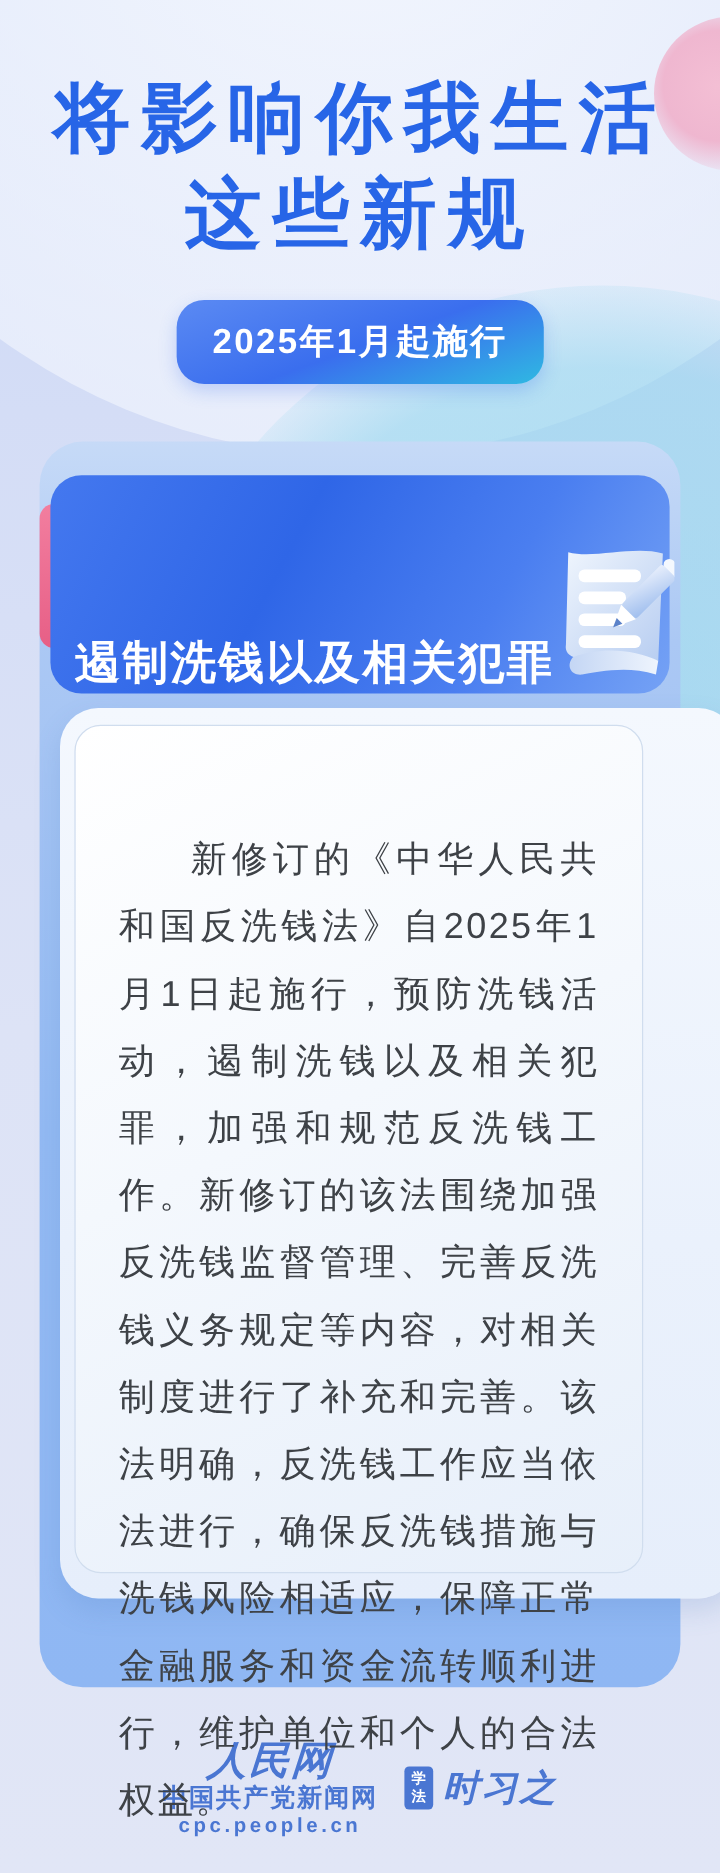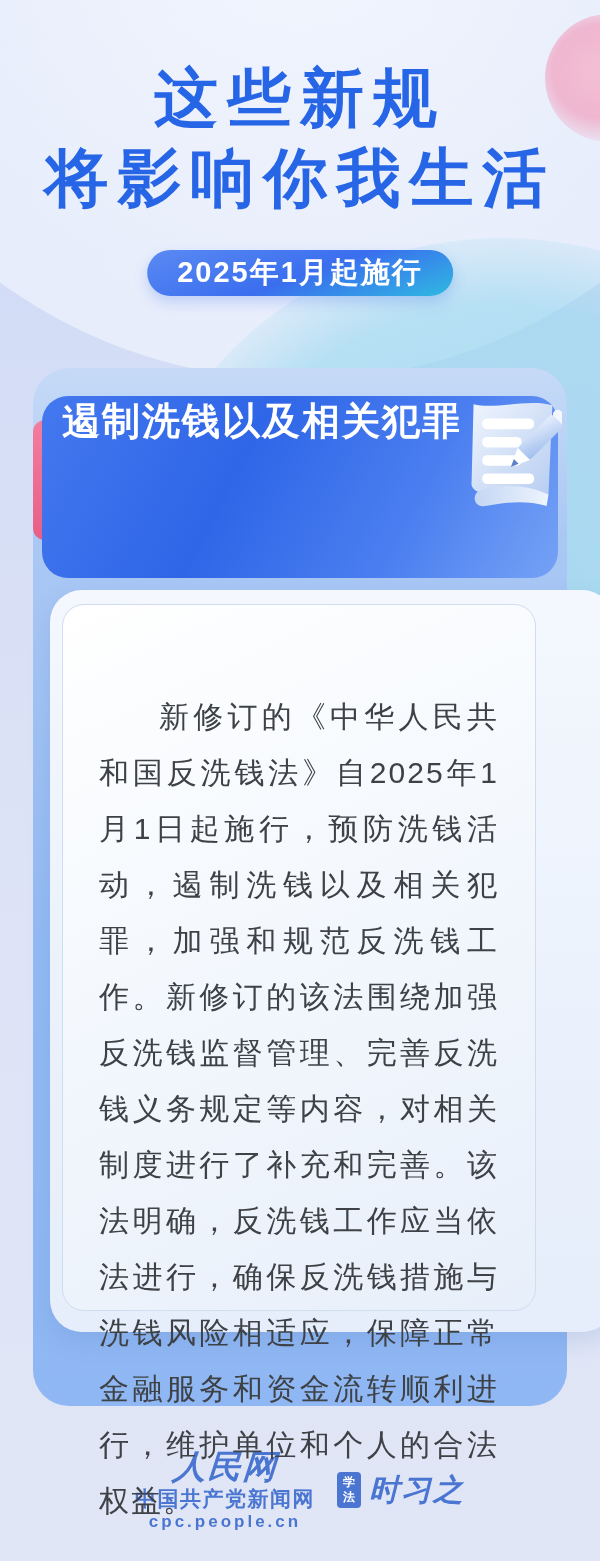--- a/index.html
+++ b/index.html
@@ -15,33 +15,33 @@
   .circle-teal{left:120px;top:238px;width:764px;height:764px;
     background:radial-gradient(circle,rgba(148,214,238,.72) 0%,rgba(148,214,238,.6) 58%,rgba(148,214,238,0) 76%);}
 
   
   .title{position:absolute;left:0;top:58px;width:600px;text-align:center;
          color:#2765e7;font-weight:900;font-size:64px;line-height:80px;letter-spacing:9px;}
   .title .line{display:block;}
 
   
   .pill{position:absolute;left:50%;top:250px;transform:translateX(-50%);
-        height:46px;padding:0 30px;border-radius:23px;display:flex;align-items:center;
+        height:46px;padding:12px 30px;border-radius:23px;display:flex;align-items:center;
         background:linear-gradient(160deg,#5b8af3 0%,#3a6eee 52%,#2fb9e2 100%);
         color:#ffffff;font-size:29px;font-weight:800;letter-spacing:2px;white-space:nowrap;
         box-shadow:0 6px 14px rgba(58,110,238,.25);}
 
   
   .outer-card{position:absolute;left:33px;top:368px;width:534px;height:1038px;border-radius:36px;
         background:linear-gradient(180deg,#c6daf7 0%,#abc8f4 16%,#93baf3 55%,#8fb7f3 100%);}
   .pink-bar{position:absolute;left:33px;top:420px;width:24px;height:120px;border-radius:12px;
         background:linear-gradient(180deg,#f27e9f 0%,#e75f86 100%);z-index:2;}
   .blue-card{position:absolute;left:42px;top:396px;width:516px;height:182px;border-radius:26px;
         background:linear-gradient(118deg,#4478ef 0%,#2f66e7 38%,#4a7ef0 70%,#75a2f5 100%);
-        z-index:3;display:flex;align-items:flex-start;justify-content:space-between;
+        z-index:3;display:flex;align-items:flex-end;justify-content:space-between;
         padding:0 26px 0 20px;box-sizing:border-box;}
   .blue-card .heading{color:#ffffff;font-size:38px;font-weight:900;letter-spacing:2px;white-space:nowrap;}
   .doc-icon{width:100px;height:126px;flex:0 0 auto;}
 
   
   .white-wrap{position:absolute;left:50px;top:590px;width:564px;height:742px;border-radius:32px;
         background:linear-gradient(180deg,#f4f8fe 0%,#eaf1fc 60%,#e6eefb 100%);z-index:4;
         box-shadow:0 10px 22px rgba(80,120,190,.18);}
   .inner-card{position:absolute;left:12px;top:14px;width:474px;height:707px;border-radius:22px;
         border:1px solid #d0ddee;box-sizing:border-box;
@@ -65,22 +65,22 @@
 </head>
 <body>
 
 <div class="stage">
 
   <div class="circle circle-white"></div>
   <div class="circle circle-pink"></div>
   <div class="circle circle-teal"></div>
 
   <h1 class="title" style="margin:0;">
+    <span class="line">将影响你我生活</span>
     <span class="line">这些新规</span>
-    <span class="line">将影响你我生活</span>
   </h1>
 
   <div class="pill">2025年1月起施行</div>
 
   <div class="outer-card"></div>
   <div class="pink-bar"></div>
 
   <div class="blue-card">
     <div class="heading">遏制洗钱以及相关犯罪</div>
     <svg class="doc-icon" viewBox="0 0 104 130" aria-hidden="true">

